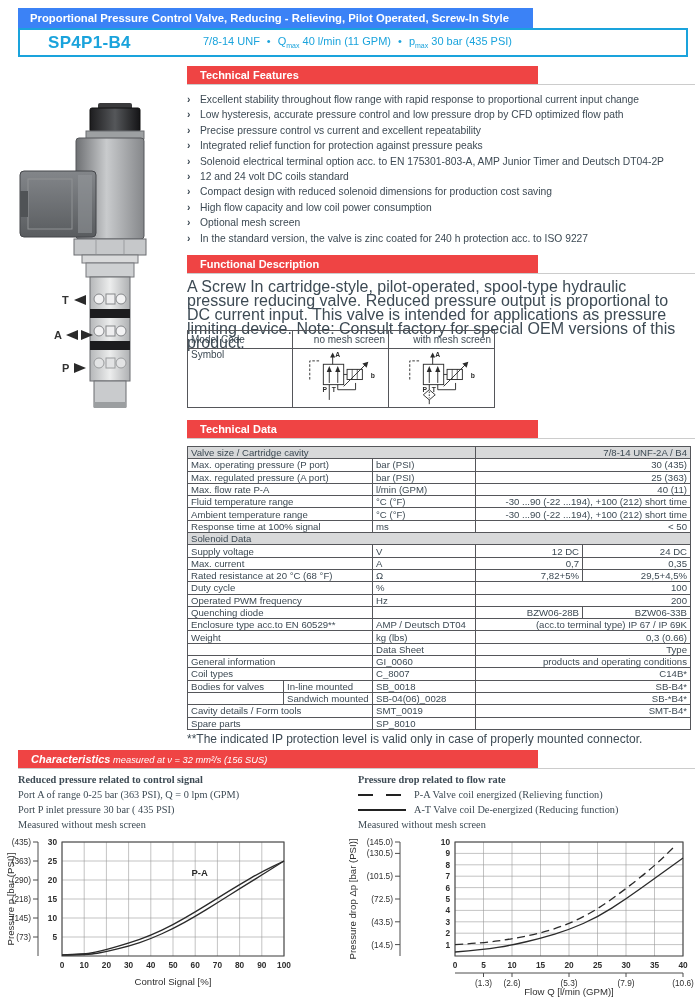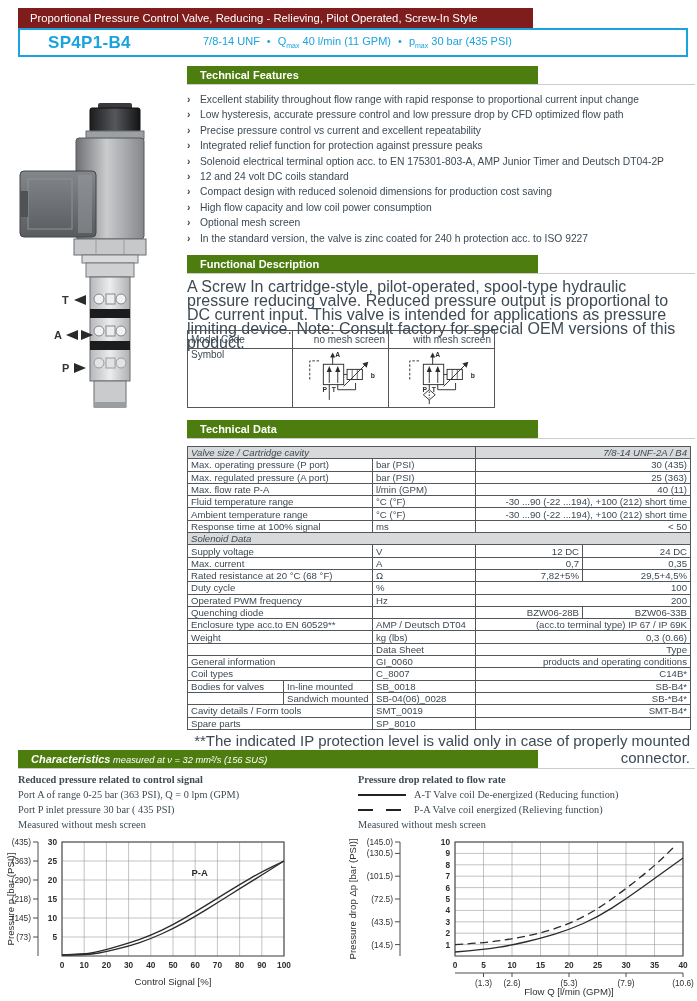--- a/index.html
+++ b/index.html
@@ -2,51 +2,51 @@
 <html><head>
 <meta charset="utf-8">
 <style>
   html,body{margin:0;padding:0;}
   body{
     width:697px;height:1001px;position:relative;background:#ffffff;
     font-family:"Liberation Sans",sans-serif;color:#3d4a54;overflow:hidden;
   }
   .abs{position:absolute;}
   
-  #title-bar{left:18px;top:8px;width:503px;height:20px;background:#7f1d1d;color:#fff;
-    font-weight:normal;font-size:11.3px;line-height:20px;padding-left:12px;}
+  #title-bar{left:18px;top:8px;width:503px;height:20px;background:#3b82f6;color:#fff;
+    font-weight:bold;font-size:11.3px;line-height:20px;padding-left:12px;}
   #model-box{left:18px;top:28px;width:670px;height:29px;border:2px solid #1aa3dc;
     box-sizing:border-box;display:flex;align-items:center;background:#fff;}
   #model-code{font-size:17px;font-weight:bold;color:#1aa3dc;margin-left:28px;width:140px;letter-spacing:.3px;}
   #model-spec{font-size:11px;color:#1aa3dc;margin-left:15px;white-space:nowrap;}
   #model-spec sub{font-size:7px;}
   #model-spec .sep{margin:0 7px;}
   
   .section-head{border-bottom:1px solid #cccccc;height:18px;}
-  .section-head .bar{width:351px;height:18px;background:#4d7c0f;color:#fff;font-weight:bold;
+  .section-head .bar{width:351px;height:18px;background:#ef4444;color:#fff;font-weight:bold;
     font-size:11px;line-height:18px;padding-left:13px;box-sizing:border-box;white-space:nowrap;}
   .section-head .bar .suffix{font-weight:normal;font-size:9.3px;}
   
   #feature-list{list-style:none;margin:0;padding:0;width:508px;}
   #feature-list li{display:flex;font-size:10.3px;line-height:15.4px;}
   #feature-list .marker{width:13px;flex:none;font-weight:bold;}
   
   #fd-paragraph{width:503px;font-size:16px;line-height:14px;}
   
   table{border-collapse:collapse;table-layout:fixed;padding-left:32px;}
   td,th{border:1px solid #55565a;font-size:9.6px;font-weight:normal;padding:0 3px;
     overflow:hidden;white-space:nowrap;}
   .lbl{text-align:left;}
   .val{text-align:right;}
-  tr.shade td{background:#d8d9da;font-style:italic;}
+  tr.shade td{background:#d8d9da;}
   #symbol-table td,#symbol-table th{font-size:10px;}
   #symbol-table th{height:17px;}
   #symbol-table .sym-cell{text-align:center;vertical-align:middle;height:56px;background:#fff;}
   #tech-table td{height:11.3px;}
-  #footnote{width:503px;text-align:right;font-size:15px;}
+  #footnote{width:503px;font-size:12px;}
   
   .notes{font-size:10.3px;line-height:15px;font-family:Liberation Serif, serif;}
   .notes .nt{font-weight:bold;}
   .legend-row{display:flex;align-items:center;height:15px;}
   .leg-sample{width:48px;height:2px;margin-right:8px;flex:none;}
   .leg-solid{background:#222;}
   .leg-dashed{background:repeating-linear-gradient(90deg,#222 0 15px,transparent 15px 28px);}
   svg text{font-family:"Liberation Sans",sans-serif;}
   .tick{font-size:8.3px;fill:#2f2f2f;}
   .axis-label{font-size:9.6px;fill:#2f2f2f;}
@@ -393,26 +393,26 @@
 <div class="abs notes" style="left:18px;top:772px;width:330px;">
   <div class="nt">Reduced pressure related to control signal</div>
   <div>Port A of range 0-25 bar (363 PSI), Q = 0 lpm (GPM)</div>
   <div>Port P inlet pressure 30 bar ( 435 PSI)</div>
   <div>Measured without mesh screen</div>
 </div>
 
 <div class="abs notes" style="left:358px;top:772px;width:335px;">
   <div class="nt">Pressure drop related to flow rate</div>
   <div class="legend-row">
+    <span class="leg-sample leg-dashed"></span>
+    <span>P-A Valve coil energized (Relieving function)</span>
+  </div>
+  <div class="legend-row">
     <span class="leg-sample leg-solid"></span>
     <span>A-T Valve coil De-energized (Reducing function)</span>
-  </div>
-  <div class="legend-row">
-    <span class="leg-sample leg-dashed"></span>
-    <span>P-A Valve coil energized (Relieving function)</span>
   </div>
   <div>Measured without mesh screen</div>
 </div>
 
 <svg class="abs" id="chart-0" style="left:4px;top:833px;" width="310" height="168" viewBox="0 0 310 168">
     <g>
       <line x1="58" x2="58" y1="9" y2="123" stroke="#9a9a9a" stroke-width="0.6"></line>
       <line x1="80.2" x2="80.2" y1="9" y2="123" stroke="#9a9a9a" stroke-width="0.6"></line>
       <line x1="102.4" x2="102.4" y1="9" y2="123" stroke="#9a9a9a" stroke-width="0.6"></line>
       <line x1="124.6" x2="124.6" y1="9" y2="123" stroke="#9a9a9a" stroke-width="0.6"></line>

